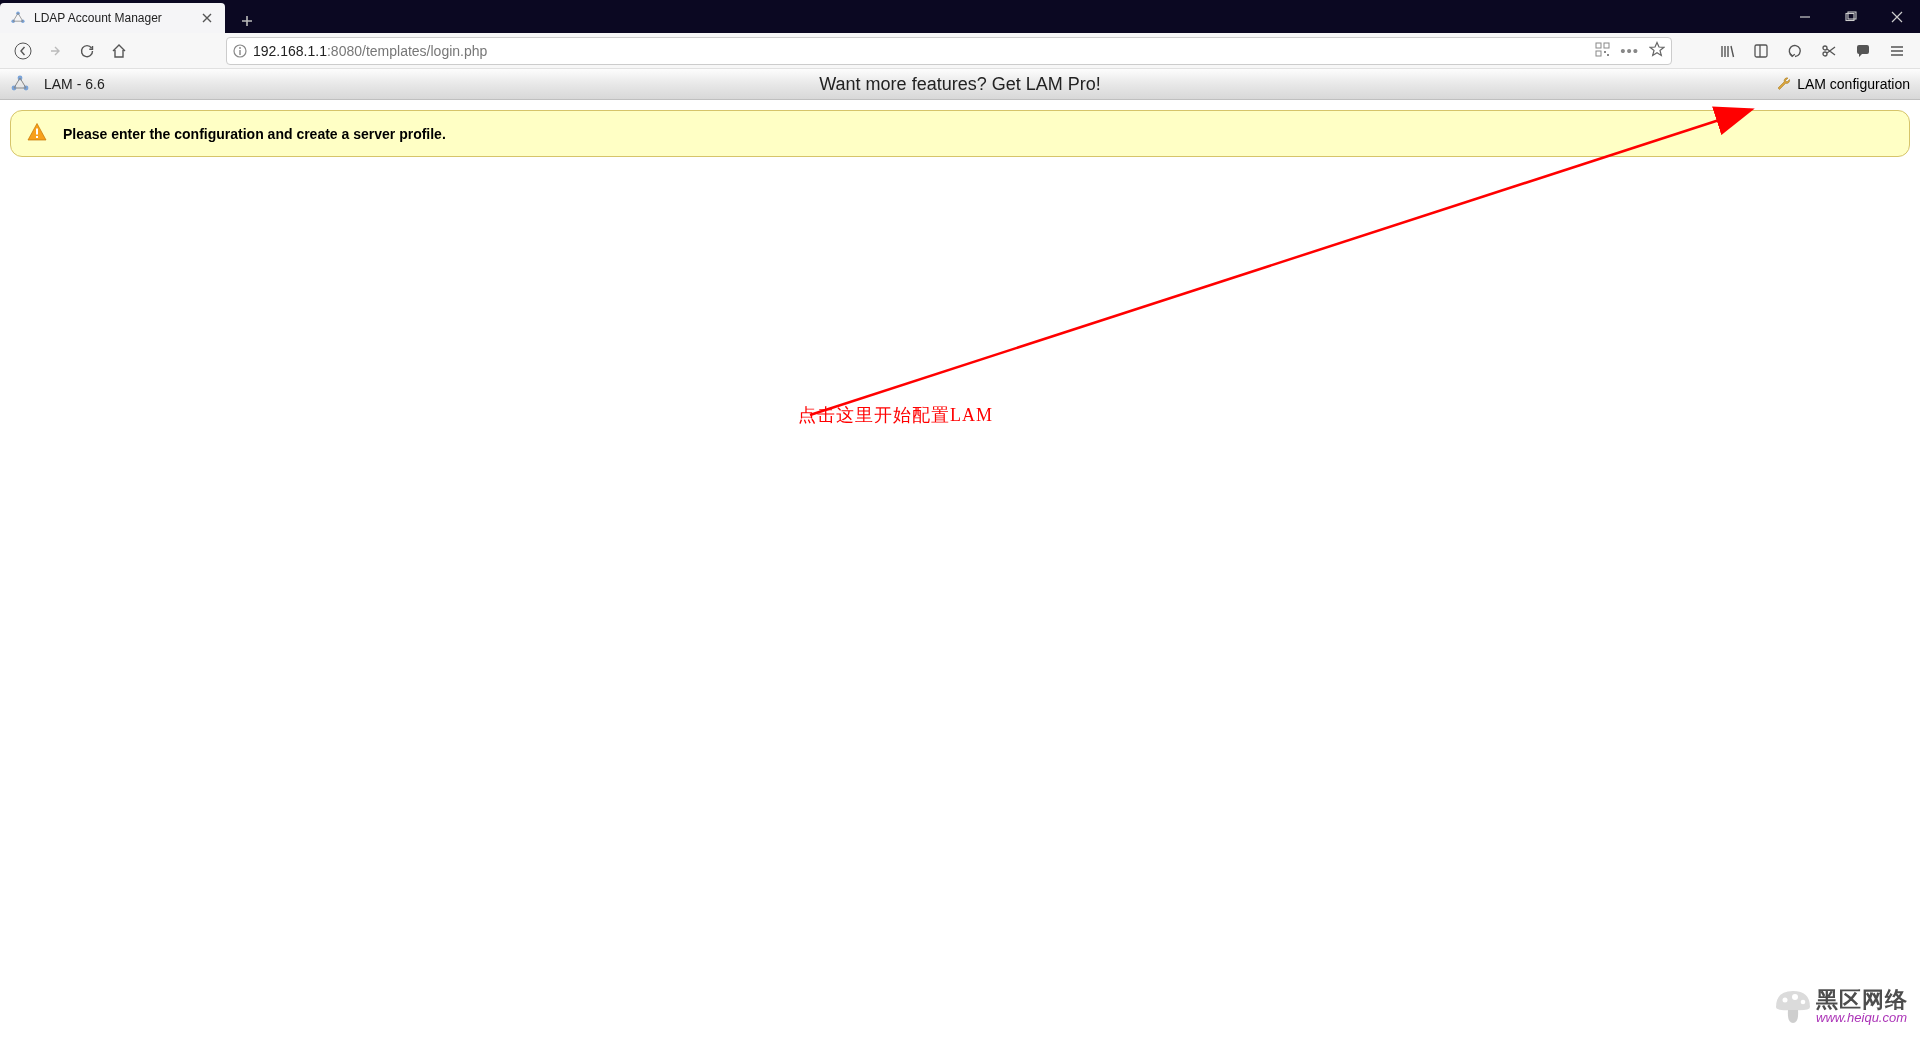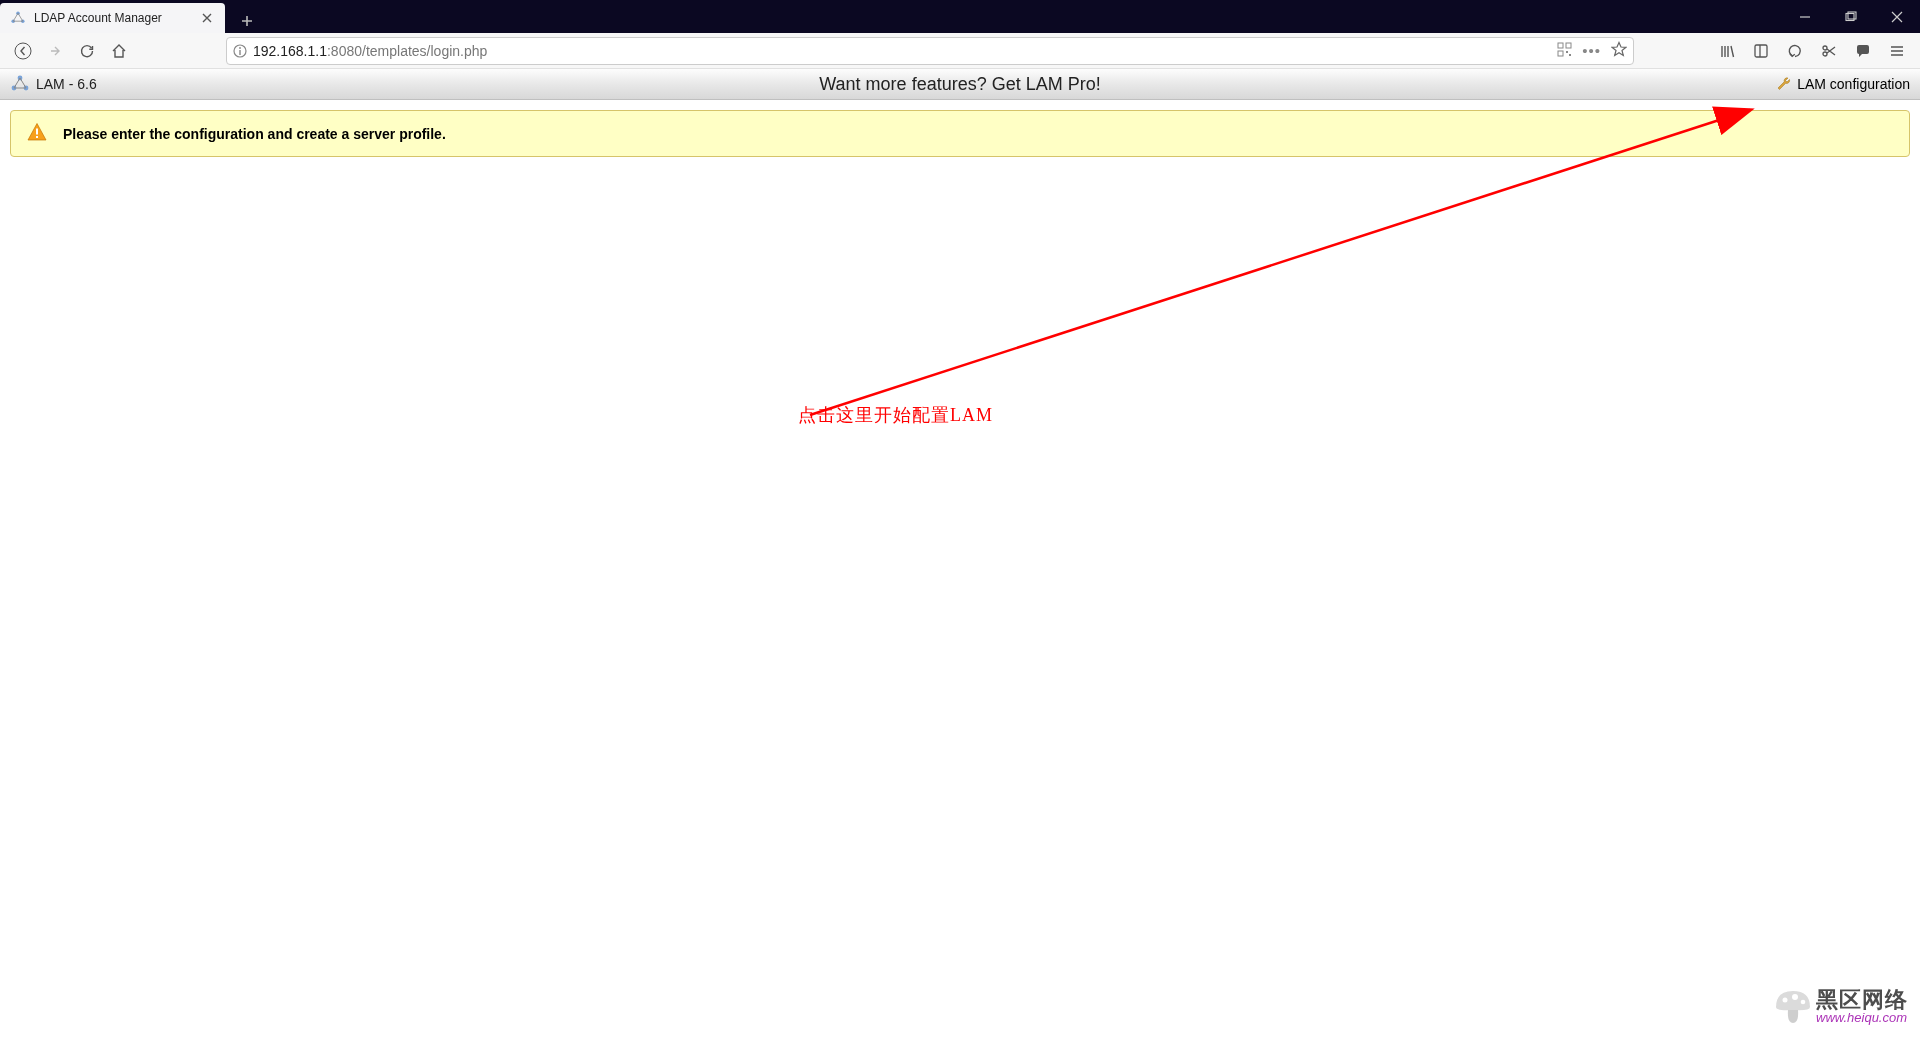--- a/index.html
+++ b/index.html
@@ -13,38 +13,38 @@
     .tab .title { flex: 1; font-size: 12px; color: #222; }
     .tab .close { width: 16px; height: 16px; display: flex; align-items: center; justify-content: center; color: #555; font-size: 14px; cursor: pointer; }
     .newtab { color: #ccc; margin-left: 10px; width: 24px; height: 24px; display: flex; align-items: center; justify-content: center; font-size: 18px; cursor: pointer; }
     .window-controls { margin-left: auto; display: flex; height: 33px; }
     .window-controls div { width: 46px; display: flex; align-items: center; justify-content: center; color: #ccc; cursor: pointer; }
 
     
     .navbar { height: 36px; background: #f7f7f7; border-bottom: 1px solid #e1e1e1; display: flex; align-items: center; padding: 0 8px; gap: 2px; }
     .nav-btn { width: 30px; height: 30px; display: flex; align-items: center; justify-content: center; border-radius: 4px; cursor: pointer; color: #555; }
     .nav-btn.disabled { color: #bbb; cursor: default; }
-    .urlbar { flex: 1; margin: 0 70px 0 90px; height: 28px; background: #fff; border: 1px solid #ccc; border-radius: 4px; display: flex; align-items: center; padding: 0 6px; gap: 6px; }
+    .urlbar { flex: 1; margin: 0 32px 0 90px; height: 28px; background: #fff; border: 1px solid #ccc; border-radius: 4px; display: flex; align-items: center; padding: 0 6px; gap: 6px; }
     .urlbar svg { flex-shrink: 0; }
     .url-text { flex: 1; font-size: 14px; color: #777; font-family: "Segoe UI", Arial, sans-serif; }
     .url-text .host { color: #222; }
     .urlbar-right { display: flex; align-items: center; gap: 10px; }
     .right-icons { display: flex; align-items: center; gap: 4px; margin-left: 6px; }
 
     
     .lam-header { height: 31px; background: linear-gradient(to bottom, #fdfdfd 0%, #e8e8e8 50%, #d8d8d8 100%); border-bottom: 1px solid #bfbfbf; display: flex; align-items: center; padding: 0 10px; position: relative; color: #222; }
-    .lam-logo-wrap { display: flex; align-items: center; gap: 6px; }
+    .lam-logo-wrap { display: flex; align-items: center; gap: 14px; }
     .lam-logo { width: 20px; height: 20px; position: relative; }
     .lam-version { font-size: 14px; color: #222; }
     .lam-center { position: absolute; left: 50%; transform: translateX(-50%); font-size: 18px; color: #222; }
     .lam-right { margin-left: auto; display: flex; align-items: center; gap: 6px; cursor: pointer; color: #000; font-size: 14px; }
 
     
     .alert-wrap { padding: 10px; }
-    .alert { background: #ffffc5; border: 1px solid #d6c46a; border-radius: 4px; padding: 11px 16px; display: flex; align-items: center; gap: 16px; }
+    .alert { background: #ffffc5; border: 1px solid #d6c46a; border-radius: 12px; padding: 11px 16px; display: flex; align-items: center; gap: 16px; }
     .alert-msg { font-weight: bold; font-size: 14px; color: #000; }
 
     
     .annotation-arrow { position: absolute; top: 105px; left: 800px; pointer-events: none; }
     .annotation-text { position: absolute; top: 403px; left: 798px; color: #ff0000; font-family: SimSun, serif; font-size: 18px; letter-spacing: 1px; }
 
     
     .watermark { position: absolute; right: 12px; bottom: 10px; display: flex; align-items: center; opacity: 0.9; }
     .wm-mushroom { width: 46px; height: 46px; }
     .wm-text-wrap { line-height: 1; }

